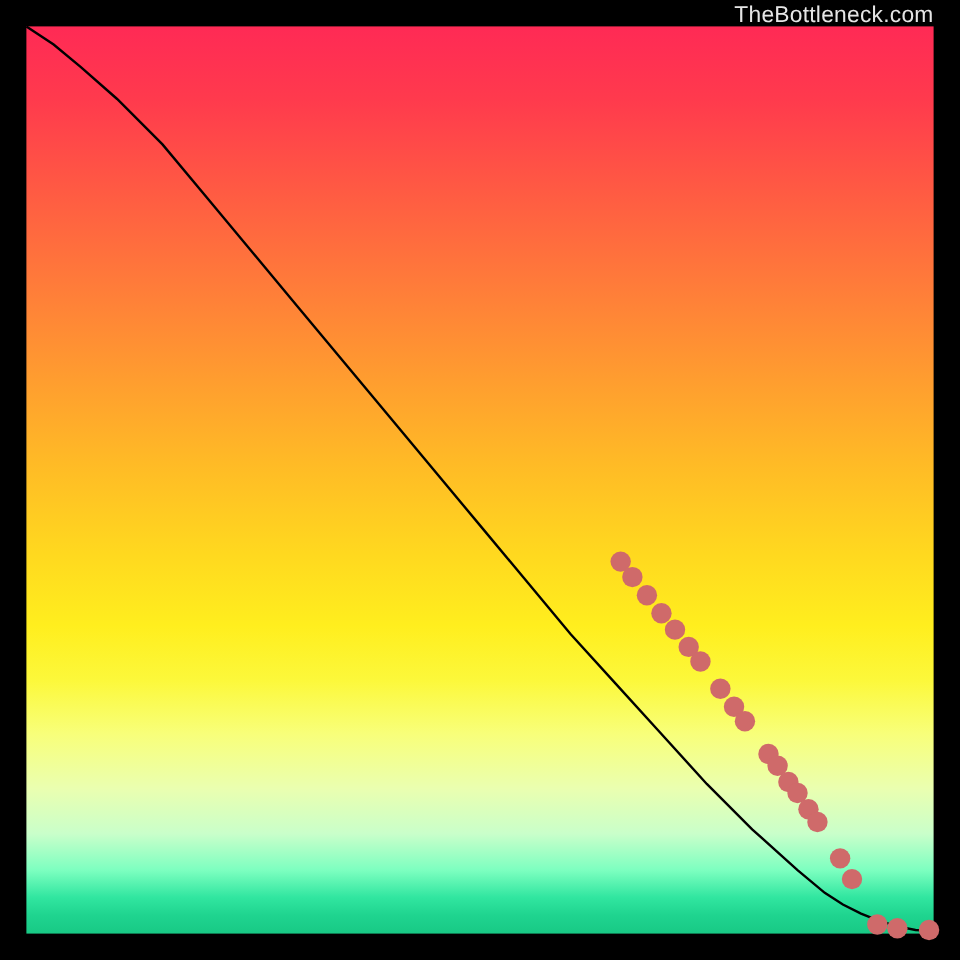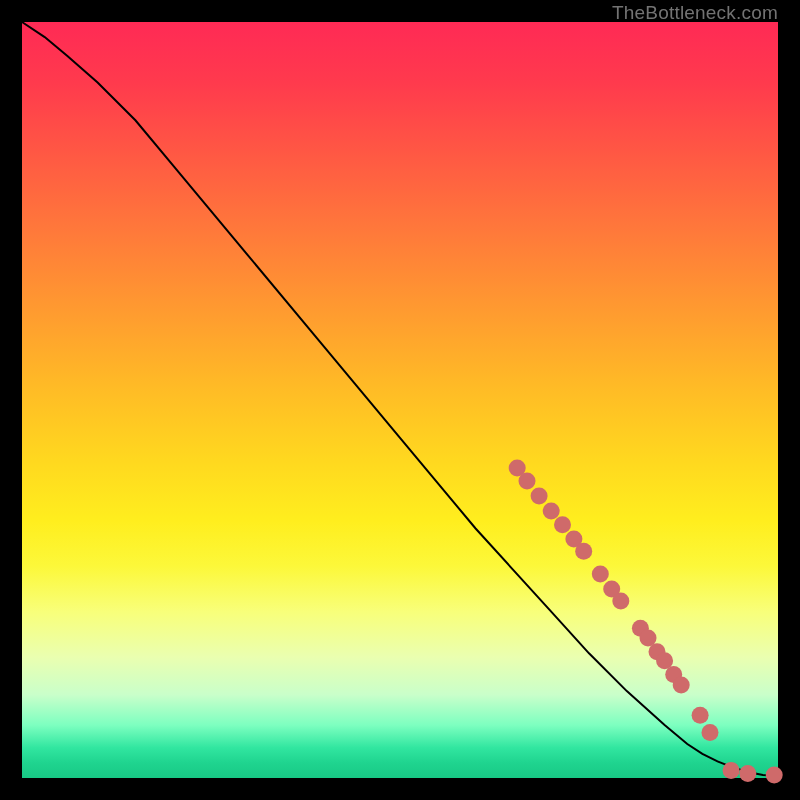--- a/index.html
+++ b/index.html
@@ -43,21 +43,21 @@
       #7dffc0 93%,
       #31e6a0 96%,
       #1fd48f 98%,
       #18c985 100%
     );
   }
   .watermark {
     position: absolute;
     top: 2px;
     right: 22px;
-    color: #737373;
+    color: #e5e5e5;
     font-size: 19px;
     font-weight: 400;
     letter-spacing: 0.2px;
     user-select: none;
   }
   svg.overlay {
     position: absolute;
     top: 22px;
     left: 22px;
     width: 756px;

